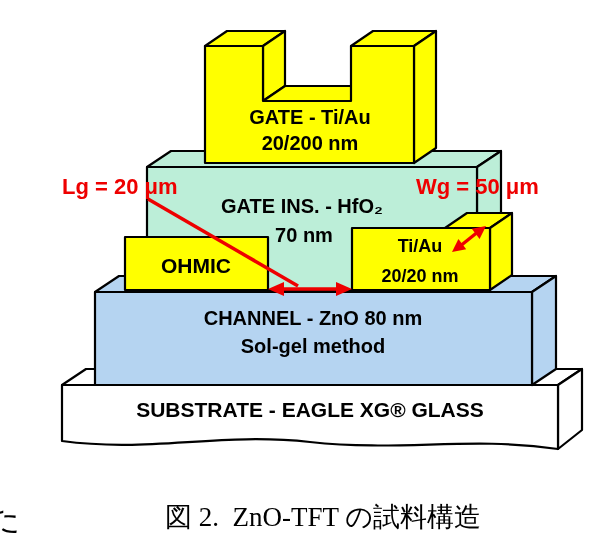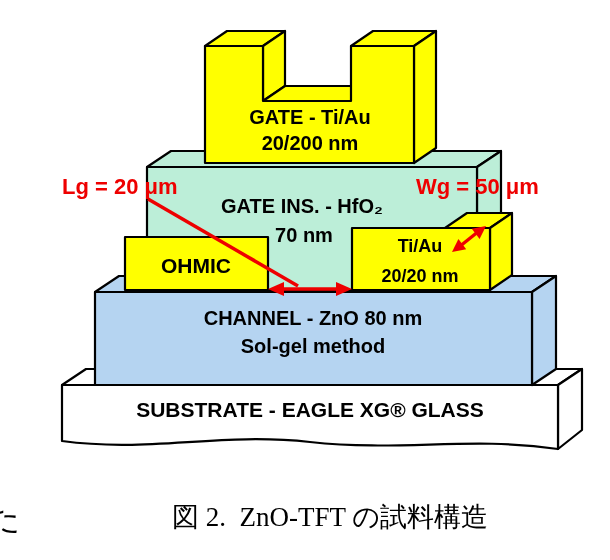--- a/index.html
+++ b/index.html
@@ -7,21 +7,21 @@
   .page { position:relative; width:610px; height:560px; background:#ffffff; overflow:hidden;
           font-family:"Liberation Sans","DejaVu Sans",sans-serif; }
   svg.diagram { position:absolute; top:0; left:0; display:block; }
   .face { stroke:#000000; stroke-width:2.2; stroke-linejoin:round; }
   .lbl { font-family:"Liberation Sans","DejaVu Sans",sans-serif; font-weight:bold; fill:#000000; text-anchor:middle; }
   .t21 { font-size:21px; }
   .t20 { font-size:20px; }
   .t18 { font-size:18px; }
   .ann-text { font-family:"Liberation Sans","DejaVu Sans",sans-serif; font-weight:bold; font-size:22px; text-anchor:start; }
   .ann-stroke { fill:none; stroke-width:3.5; }
-  .caption { position:absolute; top:499px; left:60px; width:540px; text-align:center;
+  .caption { position:absolute; top:499px; left:53px; width:540px; text-align:center;
              font-family:"Liberation Serif","DejaVu Serif",serif; font-size:27px; color:#000000; white-space:pre; }
   .edge-char { position:absolute; top:496px; left:-13px;
                font-family:"Liberation Serif","DejaVu Serif",serif; font-size:33px; color:#000000; }
 </style>
 </head>
 <body>
 
 <div class="page">
 
   <svg class="diagram" width="610" height="470" viewBox="0 0 610 470" xmlns="http://www.w3.org/2000/svg">

